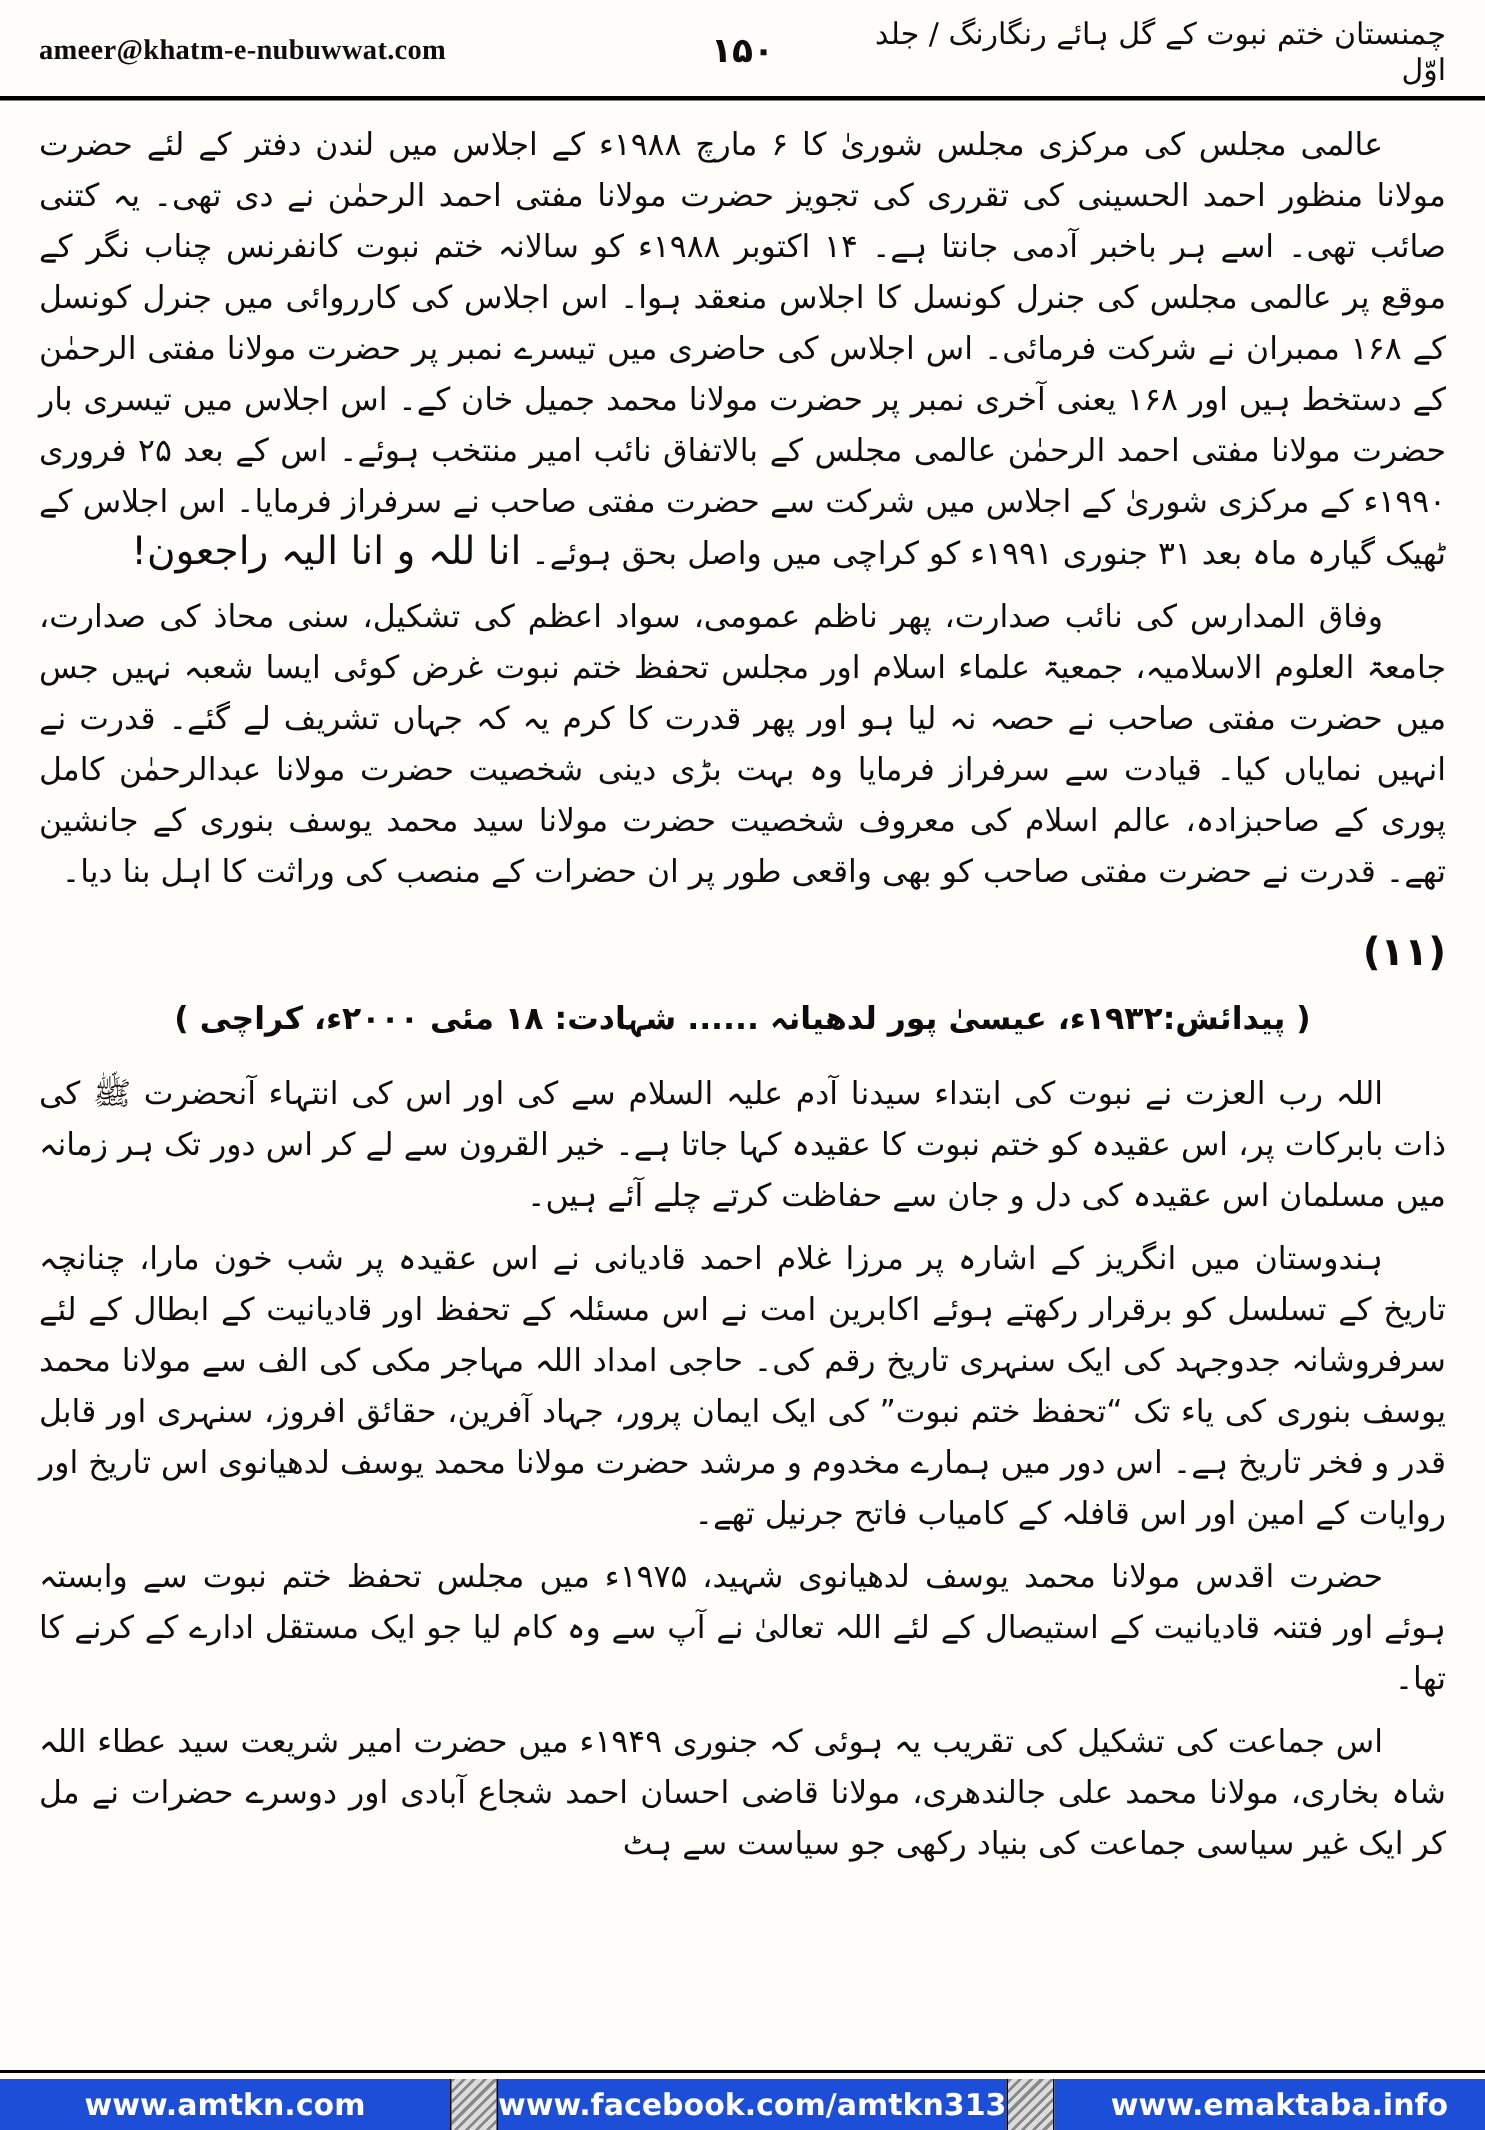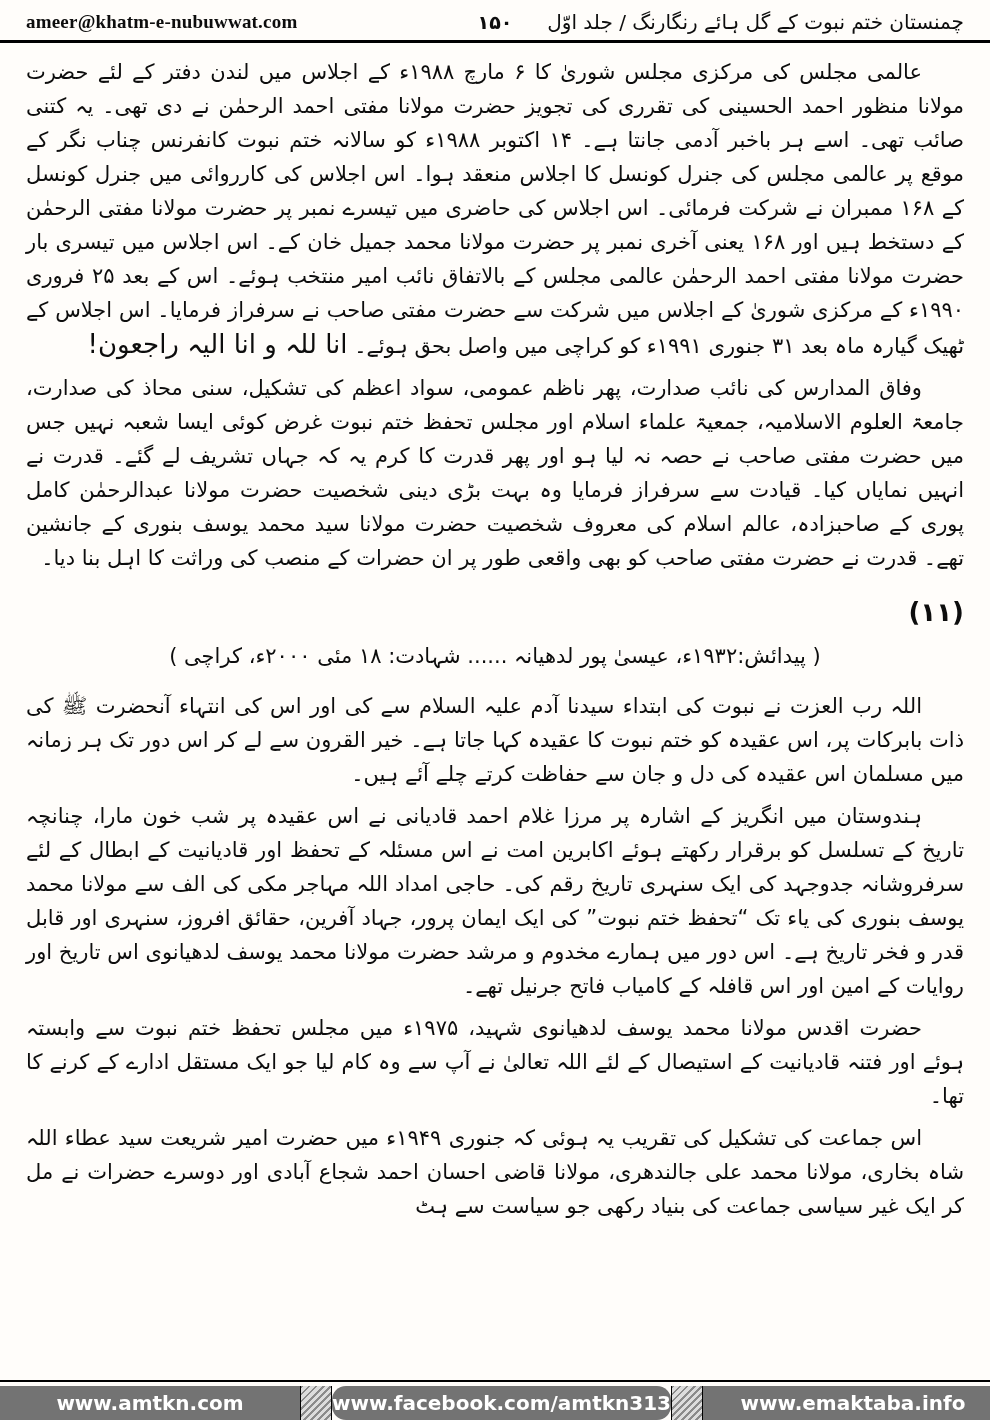--- a/index.html
+++ b/index.html
@@ -27,21 +27,21 @@
   .h-email {
     justify-self: start;
     font-family: "Liberation Serif", serif;
     font-weight: bold;
     font-size: 19px;
     letter-spacing: 0.2px;
   }
   .h-num {
     justify-self: center;
     font-weight: bold;
-    font-size: 19px;
+    font-size: 23px;
   }
   .h-title {
     justify-self: end;
     direction: rtl;
     font-size: 20px;
     margin-left: 32px;
   }
 
   
   main {
@@ -70,47 +70,47 @@
     gap: 46px;
     margin: 20px 0 10px 0;
     font-weight: bold;
   }
   .sec-num  { font-size: 26px; }
   .sec-title { font-size: 29px; direction: rtl; }
 
   .sub-head {
     direction: rtl;
     text-align: center;
-    font-weight: normal;
+    font-weight: bold;
     font-size: 21px;
     margin: 0 0 16px 0;
   }
 
   
   footer {
     border-top: 2px solid #000;
     padding-top: 4px;
   }
   .fbar {
     display: flex;
     height: 34px;
     align-items: stretch;
   }
   .fseg {
-    background: #737373;
+    background: #1d4ed8;
     color: #ffffff;
     font-weight: bold;
     font-size: 20px;
     display: flex;
     align-items: center;
     justify-content: center;
     white-space: nowrap;
   }
   .fseg.left   { flex: 0 0 300px; }
-  .fseg.center { flex: 1; border-radius: 14px; }
+  .fseg.center { flex: 1; }
   .fseg.right  { flex: 0 0 300px; }
   .fsep {
     flex: 0 0 30px;
     background: repeating-linear-gradient(135deg, #8a8a8a 0 2px, #dcdcdc 2px 5px);
     border-left: 1px solid #000;
     border-right: 1px solid #000;
   }
 </style>
 </head>
 <body>

